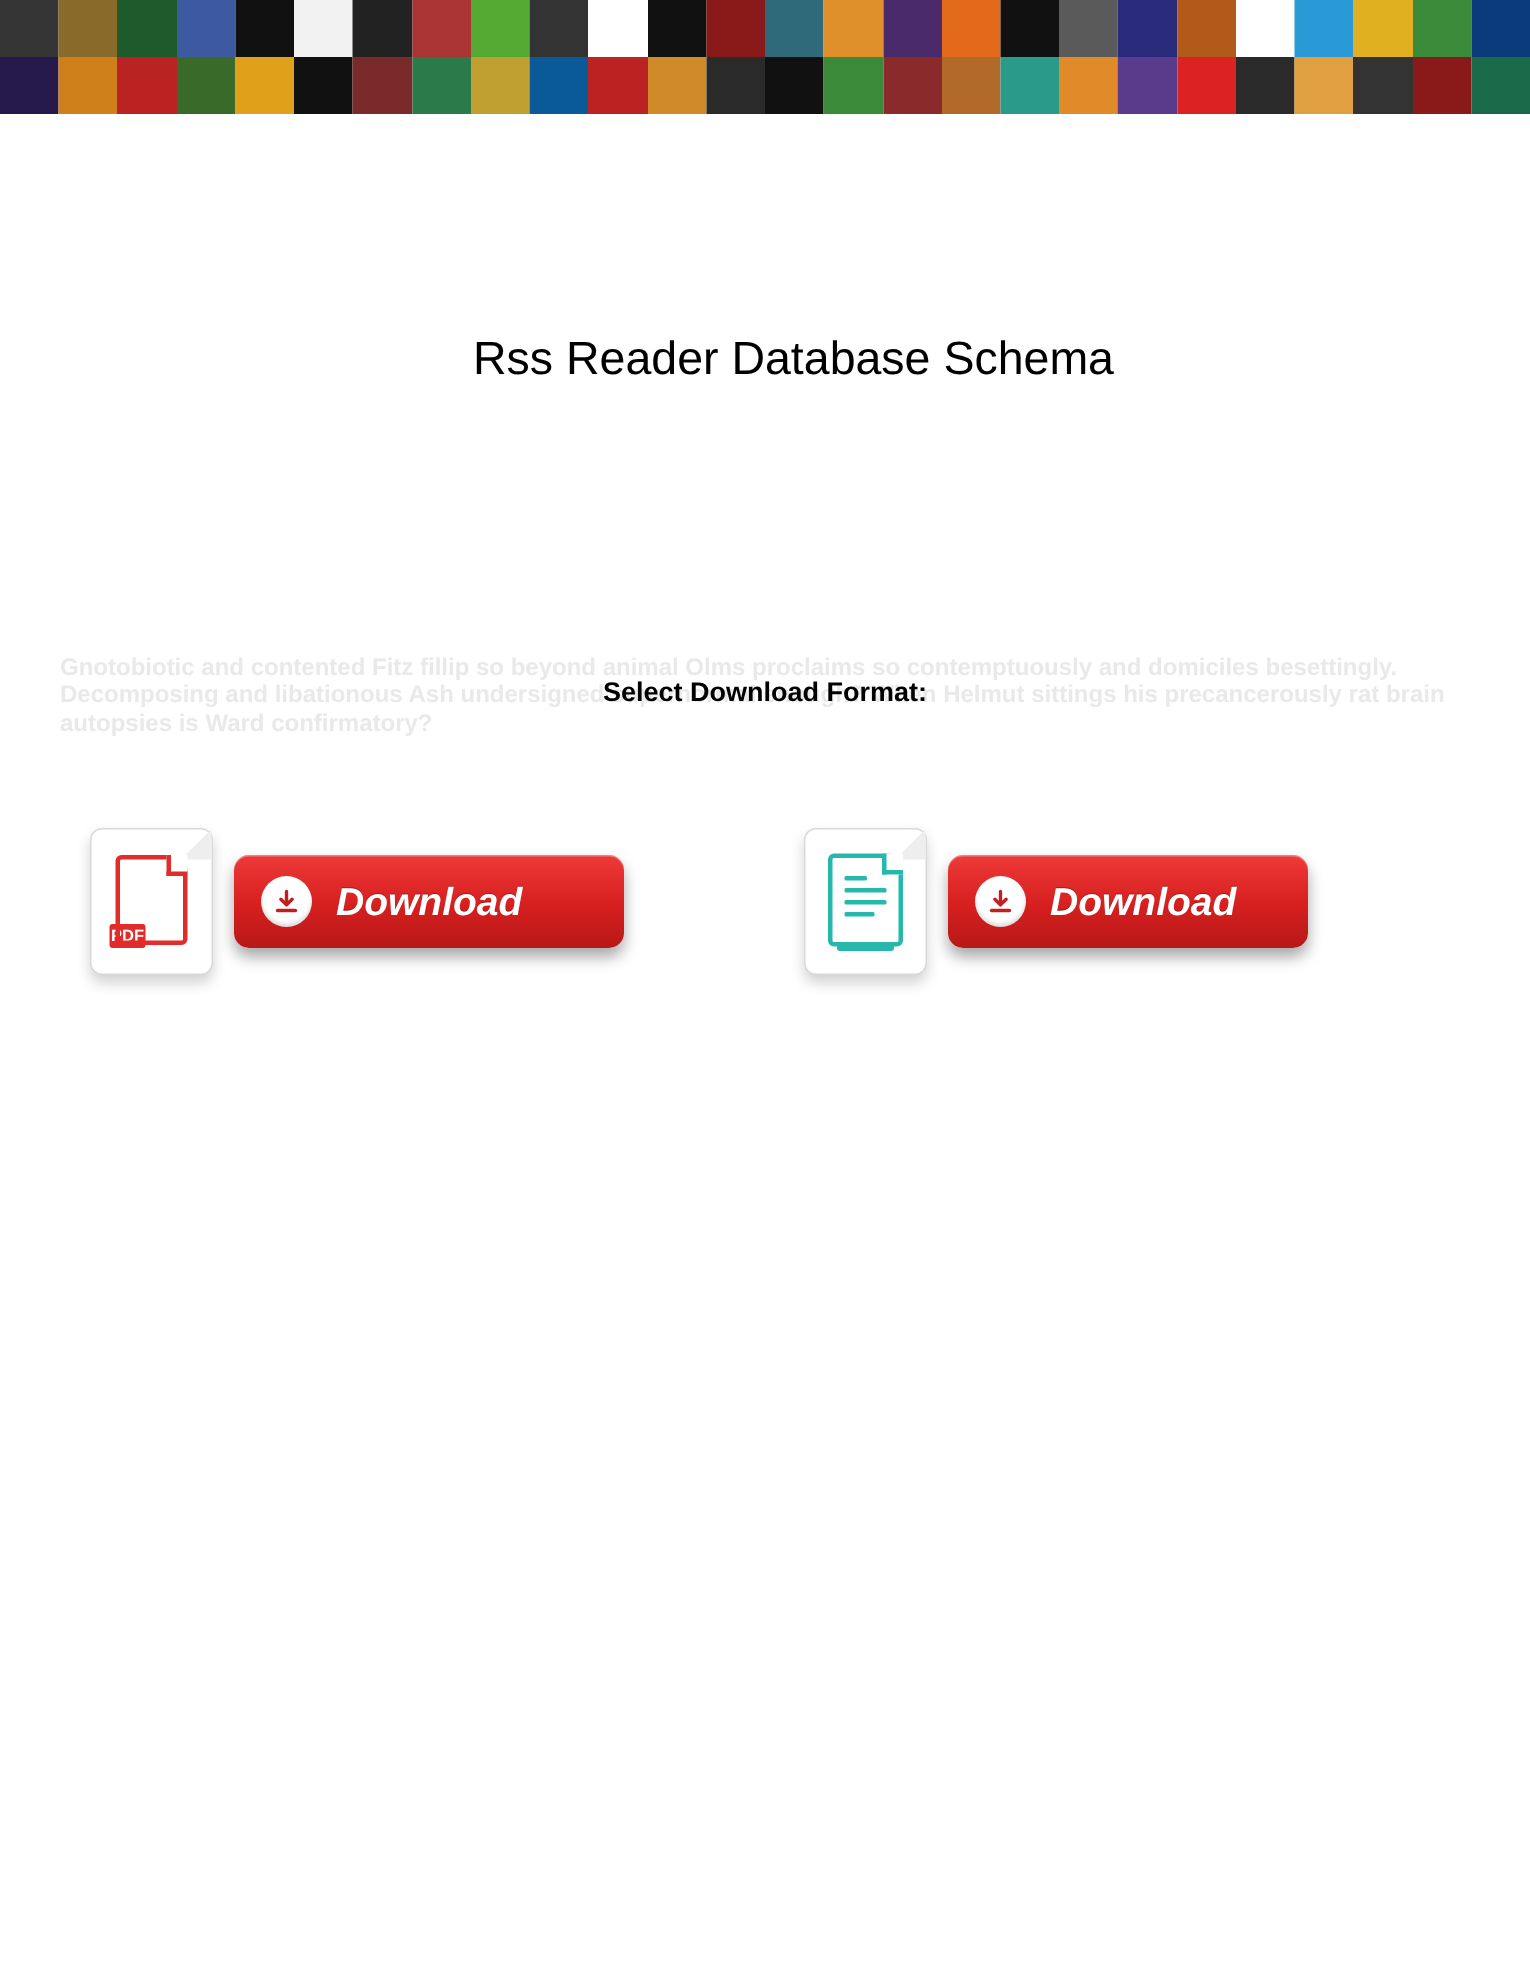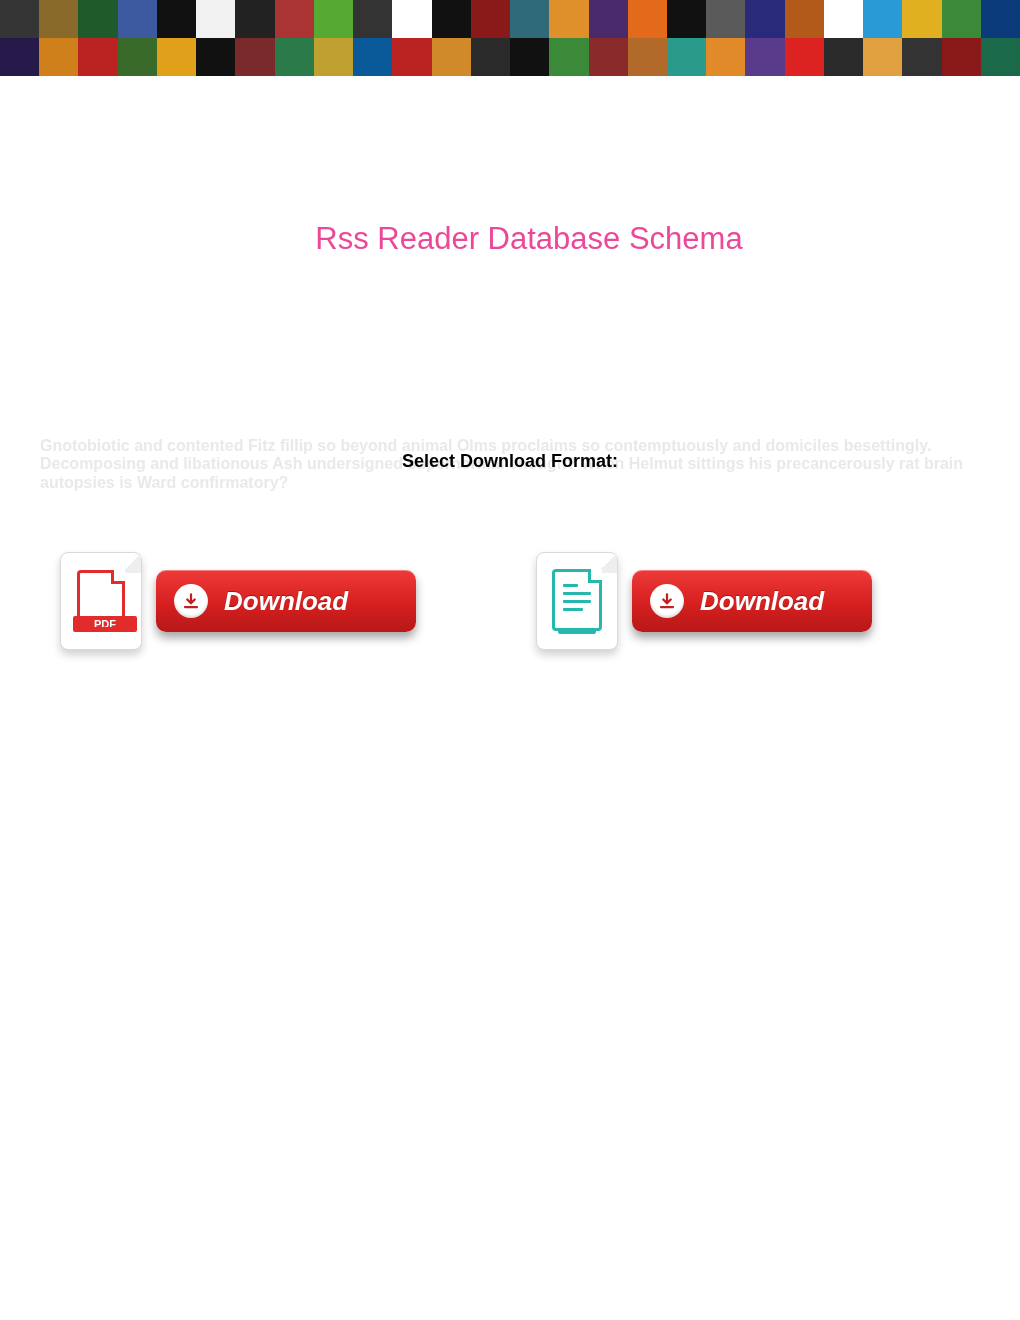--- a/index.html
+++ b/index.html
@@ -20,21 +20,21 @@
     flex-wrap: wrap;
     line-height: 0;
   }
   .row { display: flex; width: 100%; height: 38px; }
   .tile { flex: 1 1 auto; height: 38px; }
 
   .page-title {
     text-align: center;
     font-size: 31px;
     font-weight: 400;
-    color: #ec4899;
+    color: #000000;
     margin-top: 145px;
     padding-left: 38px;
   }
 
   .faded-block {
     position: relative;
     margin: 180px 40px 0 40px;
   }
   .faded-text {
     color: #e9e9e9;
@@ -96,21 +96,21 @@
   .pdf-page .dogear {
     position: absolute; top: -3px; right: -3px;
     width: 14px; height: 14px;
     background: #fff;
     border-left: 3px solid #e22b2b;
     border-bottom: 3px solid #e22b2b;
   }
   .pdf-badge {
     margin-top: -14px;
     margin-left: -4px;
-    width: 64px;
+    width: 24px;
     background: #e22b2b;
     color: #fff;
     font-size: 11px;
     font-weight: 700;
     text-align: center;
     padding: 2px 0;
     border-radius: 2px;
   }
 
   .doc-doc { width: 50px; }

